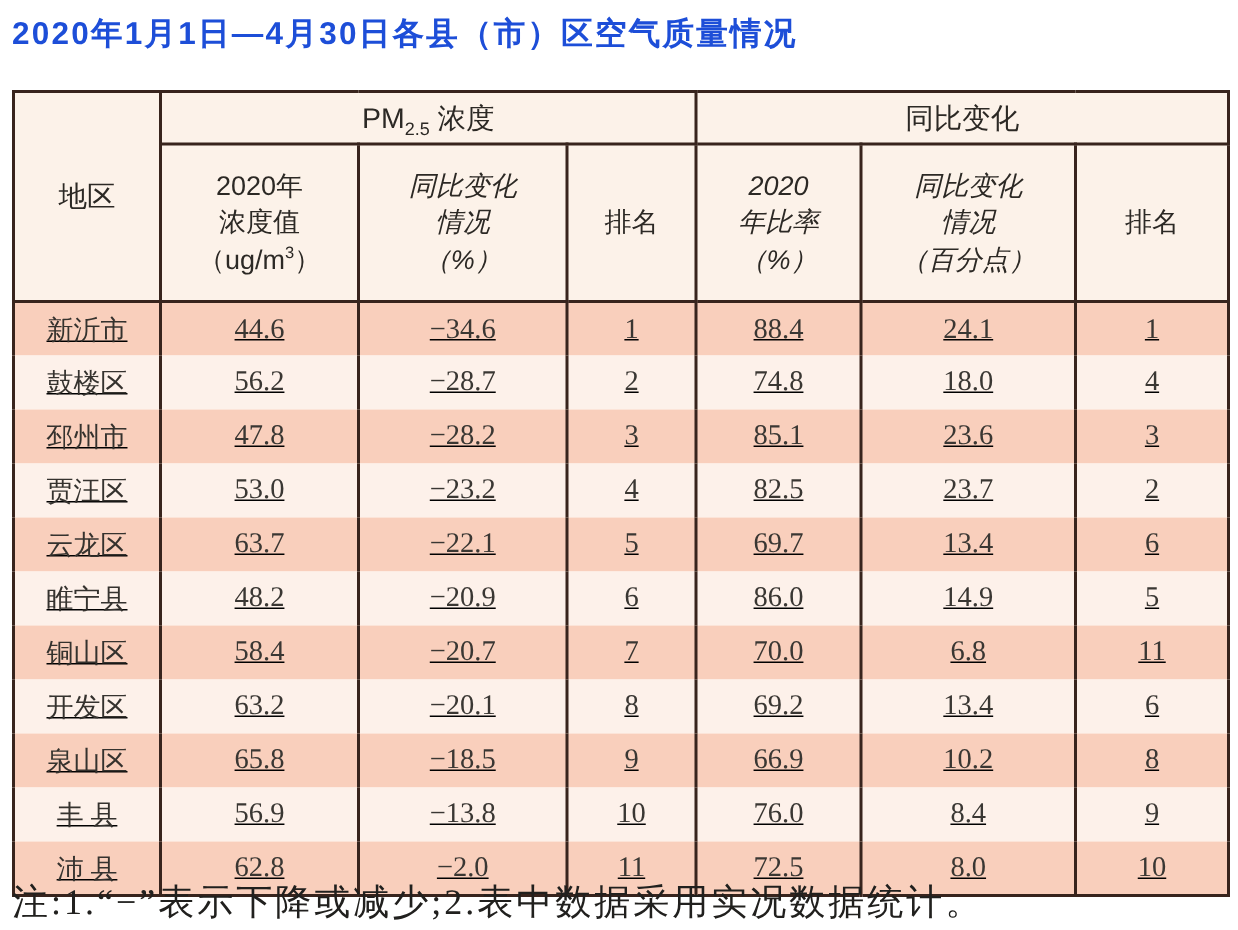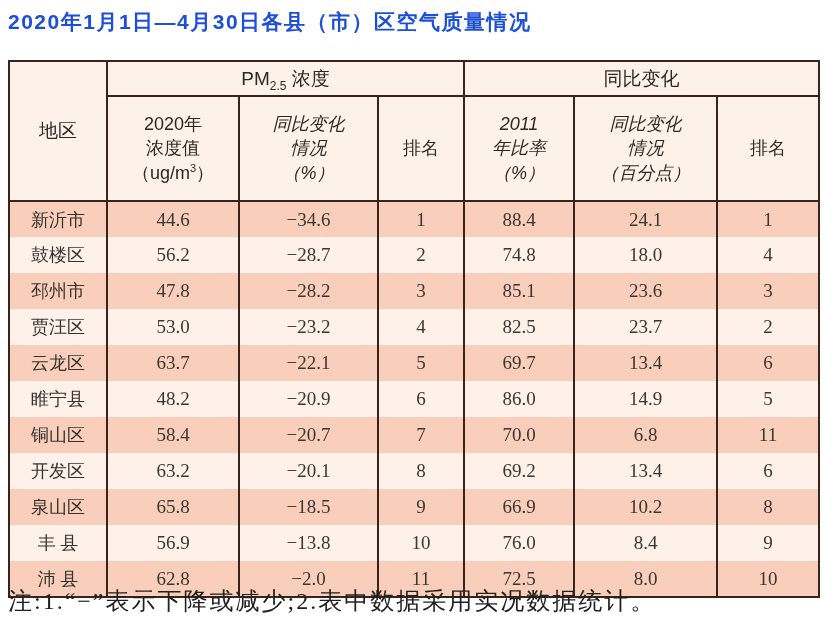--- a/index.html
+++ b/index.html
@@ -33,21 +33,21 @@
     font-family:"Liberation Sans", sans-serif;
     padding:0;
   }
   tr.hdr-group{height:35px;}
   tr.hdr-group th{font-size:19px;}
   tr.hdr-sub{height:105px;}
   tr.hdr-sub th{font-size:18px;line-height:1.35;}
   .pre{white-space:pre-line;font-style:italic;}
   table.aq sub{font-size:12px;line-height:0;}
   table.aq sup{font-size:11px;line-height:0;}
-  table.aq tbody tr{height:36px;}
+  table.aq tbody tr{height:36px;text-decoration:underline;}
   table.aq tbody tr:nth-child(odd) td{background:var(--row-odd);}
   table.aq tbody tr:nth-child(even) td{background:var(--row-even);}
   table.aq td{
     border-left:2px solid var(--border);
     border-right:2px solid var(--border);
     border-top:0;border-bottom:0;
     text-align:center;vertical-align:middle;
     font-family:"Liberation Serif", serif;
     font-size:19px;color:var(--text);
     padding:0;
@@ -79,21 +79,21 @@
       <th rowspan="2">地区</th>
       <th colspan="3"><span>PM</span><sub>2.5</sub><span> 浓度</span></th>
       <th colspan="3">同比变化</th>
     </tr>
     <tr class="hdr-sub">
       <th><span>2020年</span><br><span>浓度值</span><br><span>（ug/m</span><sup>3</sup><span>）</span></th>
       <th class="pre">同比变化
 情况
 （%）</th>
       <th>排名</th>
-      <th class="pre">2011
+      <th class="pre">2020
 年比率
 （%）</th>
       <th class="pre">同比变化
 情况
 （百分点）</th>
       <th>排名</th>
     </tr>
   </thead>
   <tbody>
       <tr>

